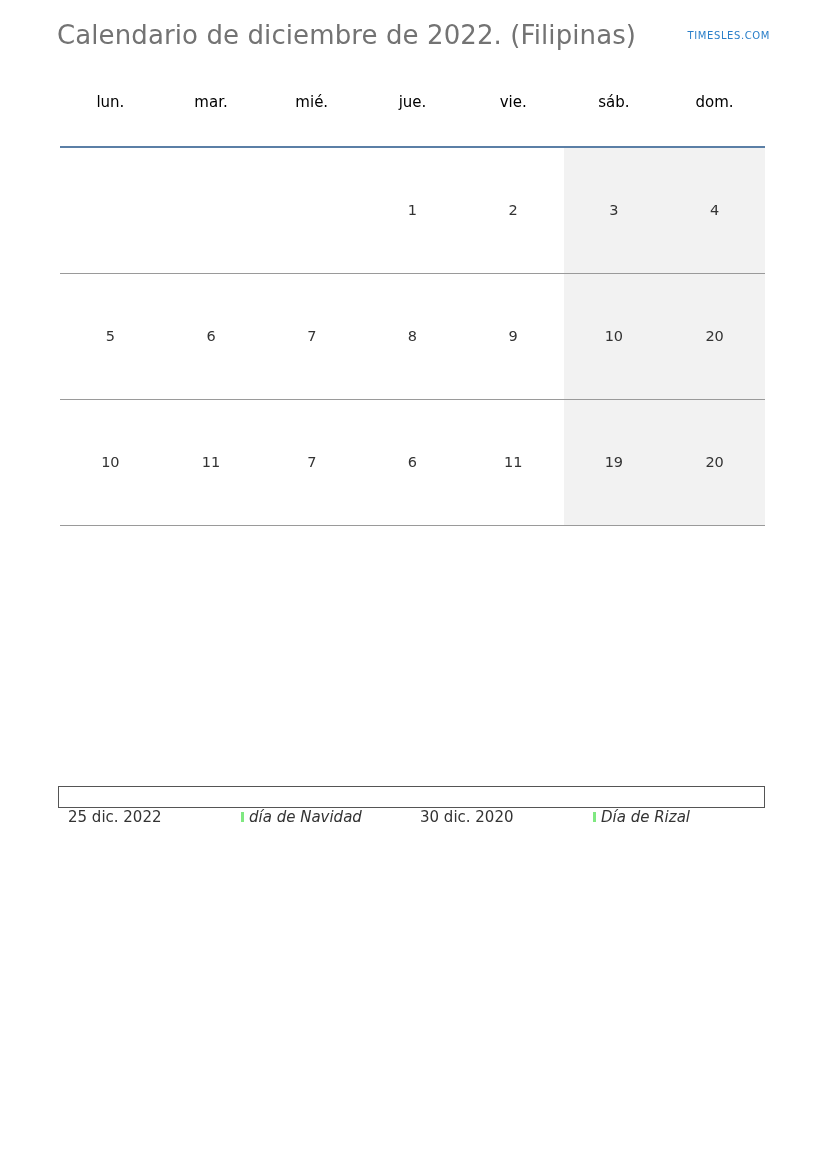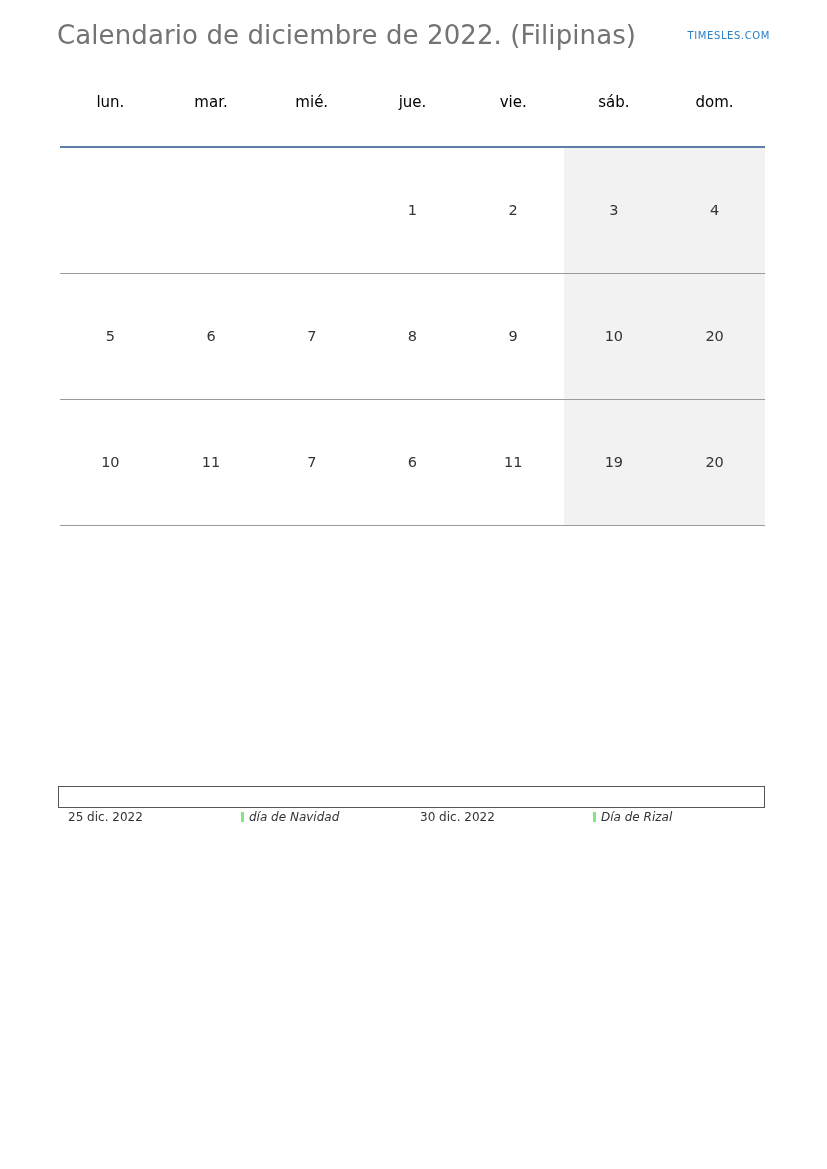--- a/index.html
+++ b/index.html
@@ -108,21 +108,21 @@
     border: 1px solid #555555;
     box-sizing: border-box;
     height: 22px;
     display: flex;
     align-items: center;
   }
   .legend-cell {
     display: flex;
     align-items: center;
     height: 100%;
-    font-size: 12px;
+    font-size: 15px;
     color: #333333;
     box-sizing: border-box;
     margin-top: 40px;
   }
   .legend-date {
     width: 176px;
     padding-left: 9px;
   }
   .legend-name {
     width: 176px;
@@ -233,20 +233,20 @@
         </tbody>
     </table>
   </div>
 
   <div class="legend">
     <div class="legend-cell legend-date">25 dic. 2022</div>
     <div class="legend-cell legend-name">
       <span class="legend-swatch"></span>
       <span>día de Navidad</span>
     </div>
-    <div class="legend-cell legend-date">30 dic. 2022</div>
+    <div class="legend-cell legend-date">30 dic. 2020</div>
     <div class="legend-cell legend-name">
       <span class="legend-swatch"></span>
       <span>Día de Rizal</span>
     </div>
   </div>
 
 </div>
 
 </body></html>

